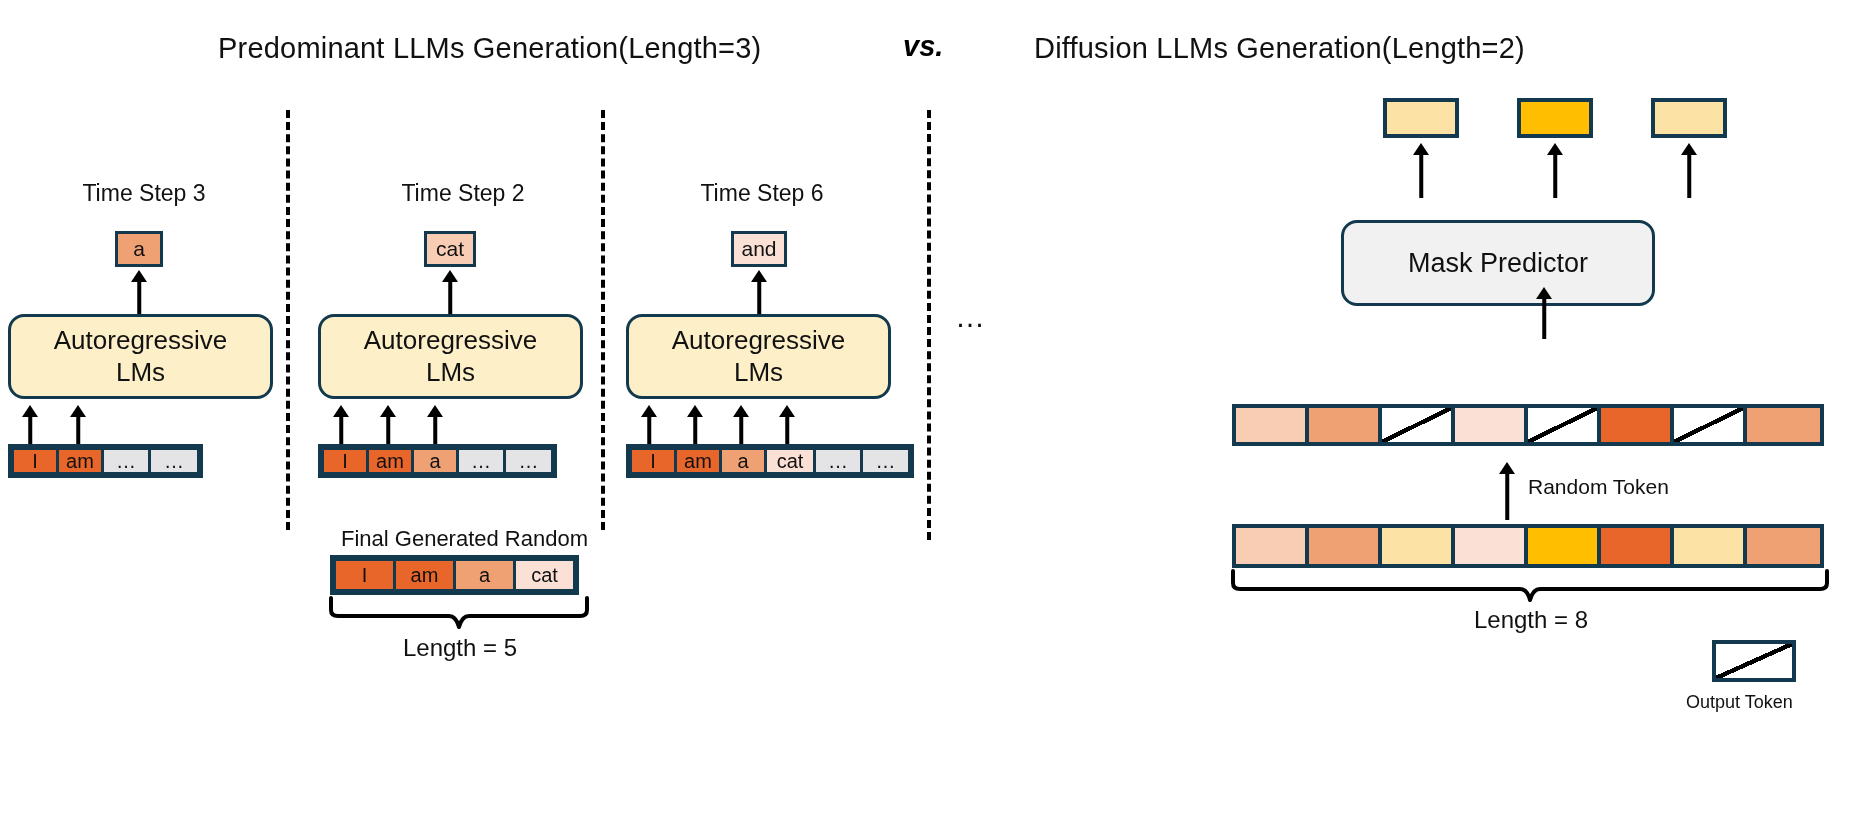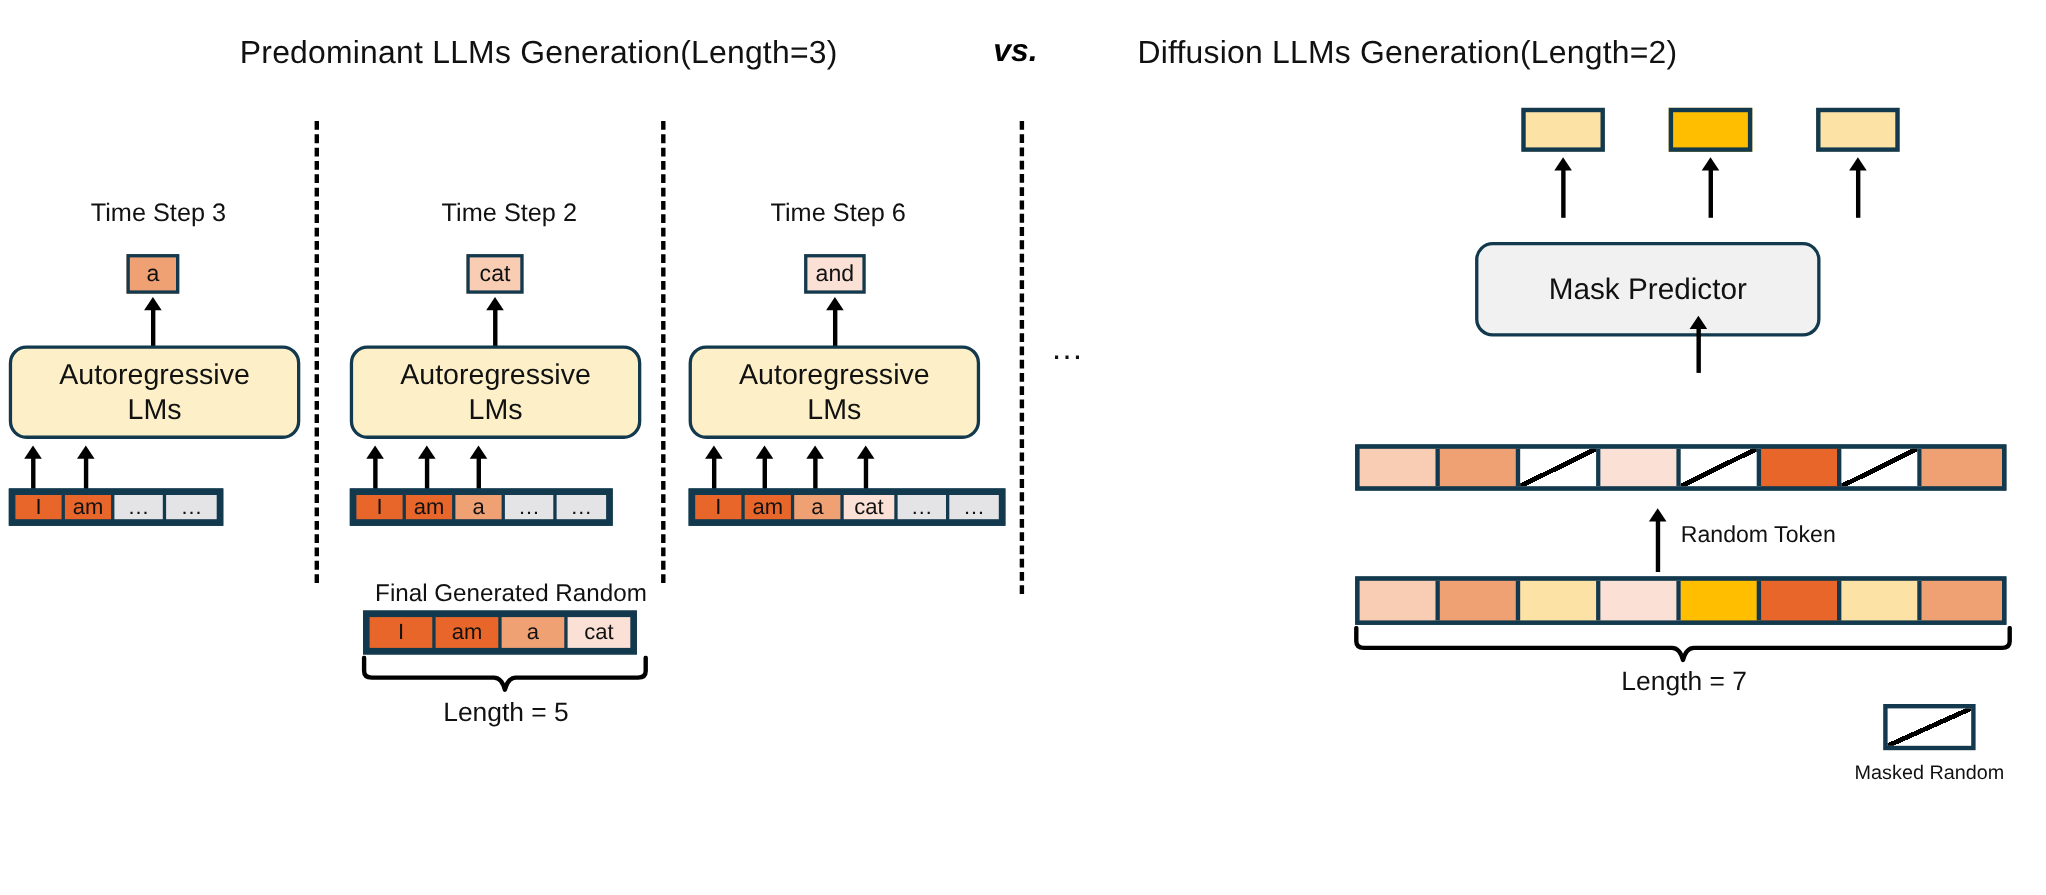--- a/index.html
+++ b/index.html
@@ -398,21 +398,21 @@
   <div class="cell" style="width:73px;background:#fbe0d6;border-right:4px solid #12394d;"></div>
   <div class="cell" style="width:73px;background:#ffbe00;border-right:4px solid #12394d;"></div>
   <div class="cell" style="width:73px;background:#e8662a;border-right:4px solid #12394d;"></div>
   <div class="cell" style="width:73px;background:#fde2a6;border-right:4px solid #12394d;"></div>
   <div class="cell" style="width:73px;background:#f0a173;"></div>
 </div>
 
 <svg class="abs" style="left:1230px; top:569px;" width="600" height="34" viewBox="0 0 600 34">
   <path d="M3,2 L3,14 Q3,20 10,20 L290,20 Q297,20 300,31 Q303,20 310,20 L590,20 Q597,20 597,14 L597,2" fill="none" stroke="#000" stroke-width="4" stroke-linecap="round" stroke-linejoin="round"></path>
 </svg>
-<div class="abs brace-label" style="left:1231px; top:606px; width:600px;">Length = 7</div>
+<div class="abs brace-label" style="left:1231px; top:606px; width:600px;">Length = 8</div>
 
 <div class="abs" style="left:1712px; top:640px; width:84px; height:42px; border:4px solid #12394d; background:#fff; box-sizing:border-box;">
   <div style="position:absolute; left:0; top:0; right:0; bottom:0;
     background: linear-gradient(to bottom right,
       rgba(0,0,0,0) calc(50% - 2.2px), #000 calc(50% - 2.2px),
       #000 calc(50% + 2.2px), rgba(0,0,0,0) calc(50% + 2.2px));"></div>
 </div>
-<div class="abs legend-label" style="left:1686px; top:692px;">Masked Random</div>
+<div class="abs legend-label" style="left:1686px; top:692px;">Output Token</div>
 
 </body></html>

